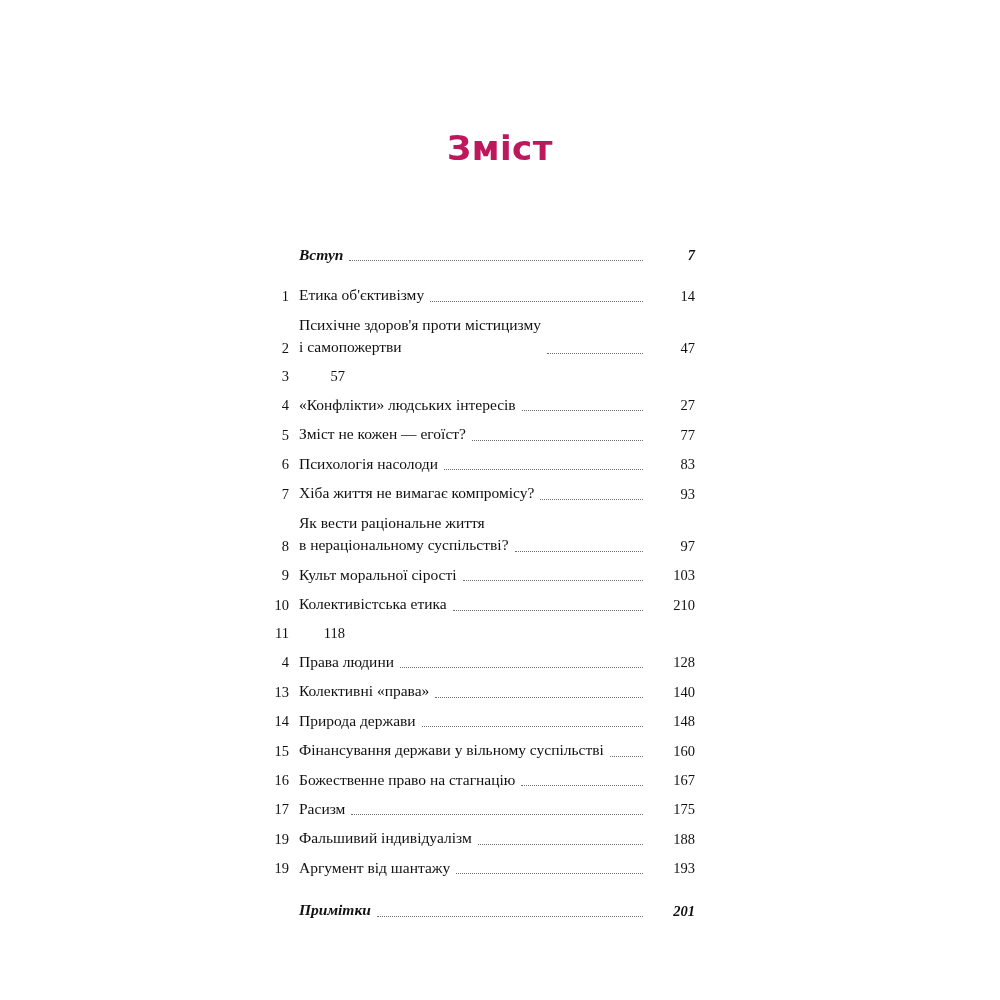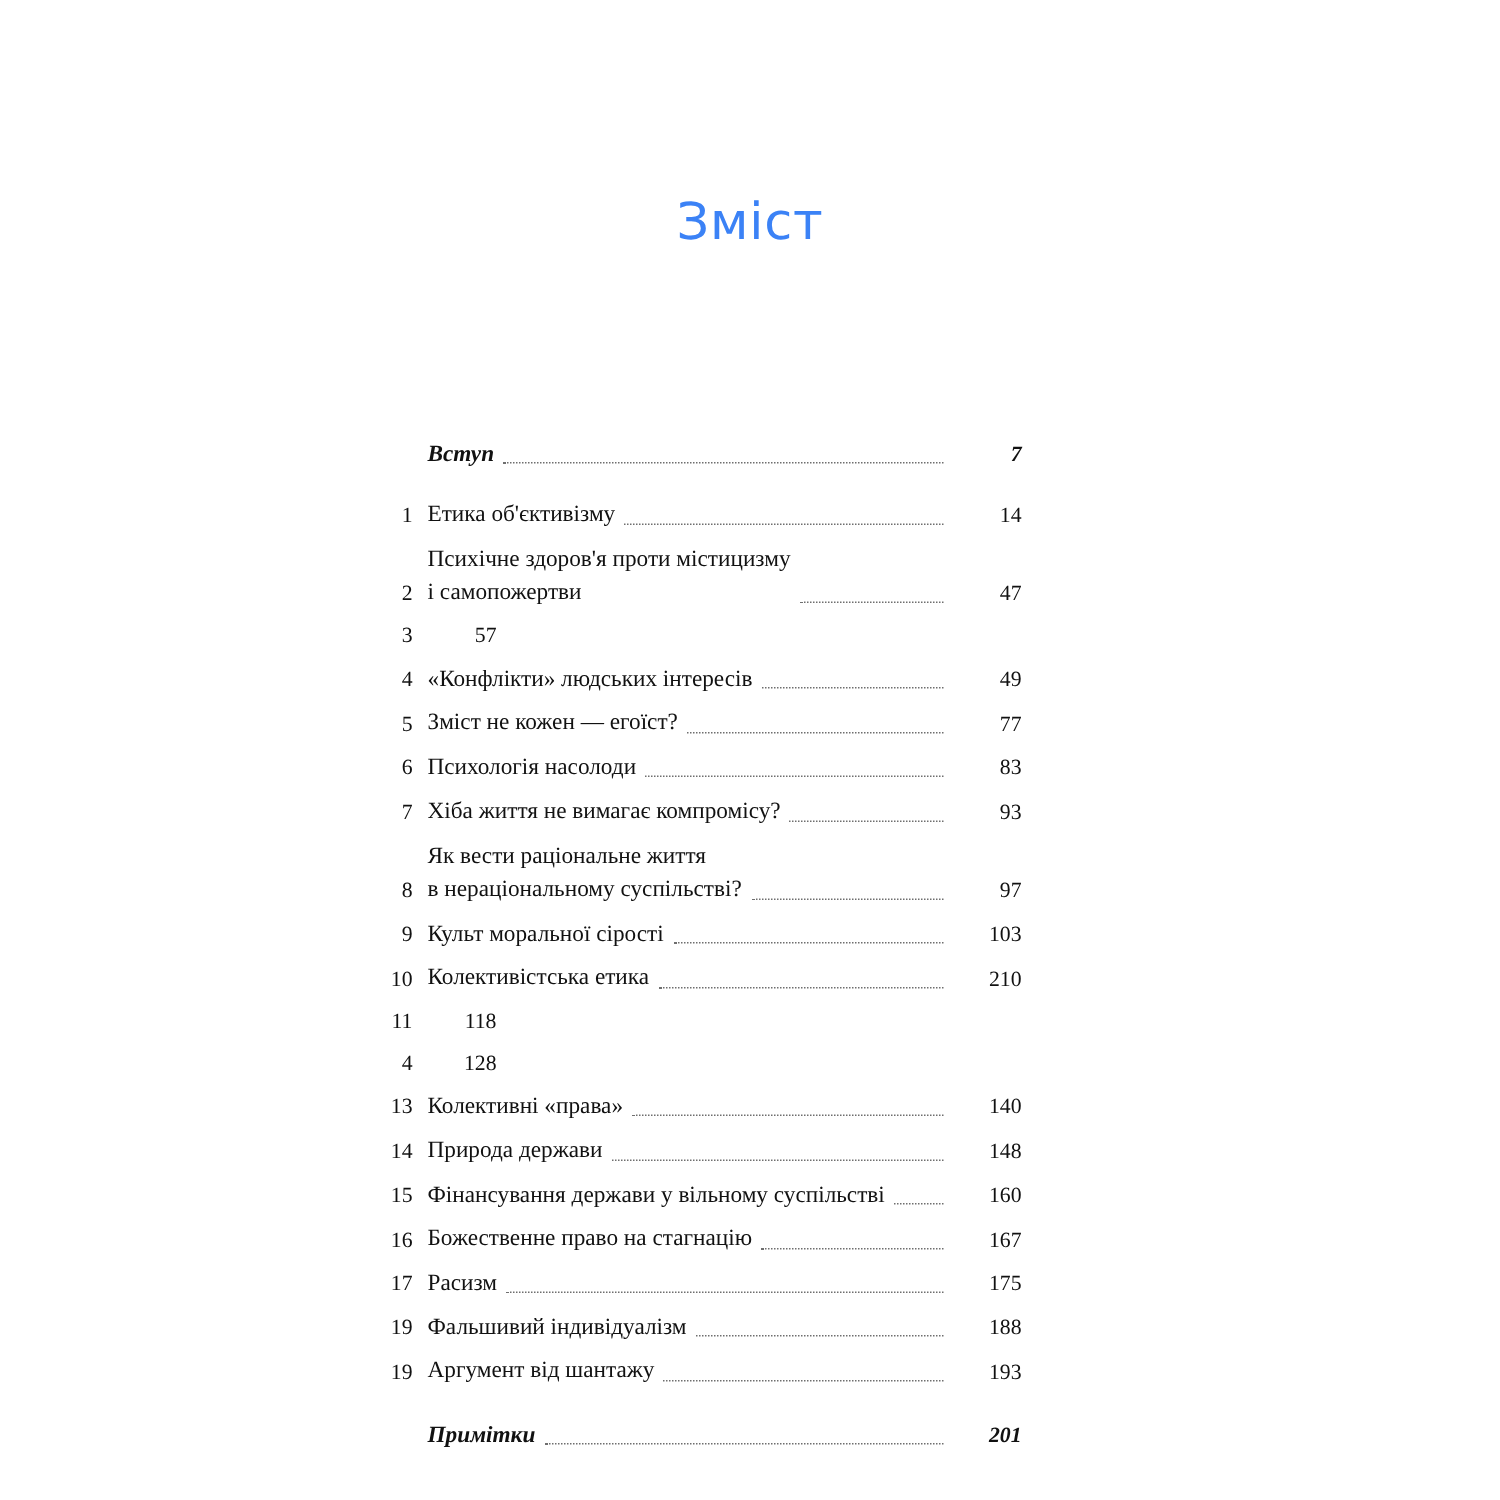--- a/index.html
+++ b/index.html
@@ -20,31 +20,30 @@
     height: 1000px;
     background: #ffffff;
   }
   .toc-title {
     position: absolute;
     top: 128px;
     left: 0;
     width: 1000px;
     text-align: center;
     font-family: "DejaVu Sans", sans-serif;
-    font-weight: normal;
+    font-weight: bold;
     font-size: 34px;
     letter-spacing: 0.5px;
-    color: #3b82f6;
+    color: #be185d;
   }
   .toc {
     position: absolute;
     top: 244px;
-    left: 241px;
+    left: 255px;
     width: 440px;
-    margin-top: 48px;
   }
   .row {
     display: flex;
     align-items: flex-end;
     width: 100%;
     margin-bottom: 7px;
     font-size: 15.5px;
     line-height: 1.45;
   }
   .row.front, .row.back {
@@ -136,21 +135,21 @@
         <div class="row">
           <div class="num">3</div>
           <div class="pg">57</div>
         </div>
         <div class="row">
           <div class="num">4</div>
           <div class="label-wrap">
             <span class="label">«Конфлікти» людських інтересів</span>
             <span class="leader"></span>
           </div>
-          <div class="pg">49</div>
+          <div class="pg">27</div>
         </div>
         <div class="row">
           <div class="num">5</div>
           <div class="label-wrap">
             <span class="label">Зміст не кожен — егоїст?</span>
             <span class="leader"></span>
           </div>
           <div class="pg">77</div>
         </div>
         <div class="row">
@@ -193,20 +192,24 @@
             <span class="leader"></span>
           </div>
           <div class="pg">210</div>
         </div>
         <div class="row">
           <div class="num">11</div>
           <div class="pg">118</div>
         </div>
         <div class="row">
           <div class="num">4</div>
+          <div class="label-wrap">
+            <span class="label">Права людини</span>
+            <span class="leader"></span>
+          </div>
           <div class="pg">128</div>
         </div>
         <div class="row">
           <div class="num">13</div>
           <div class="label-wrap">
             <span class="label">Колективні «права»</span>
             <span class="leader"></span>
           </div>
           <div class="pg">140</div>
         </div>

